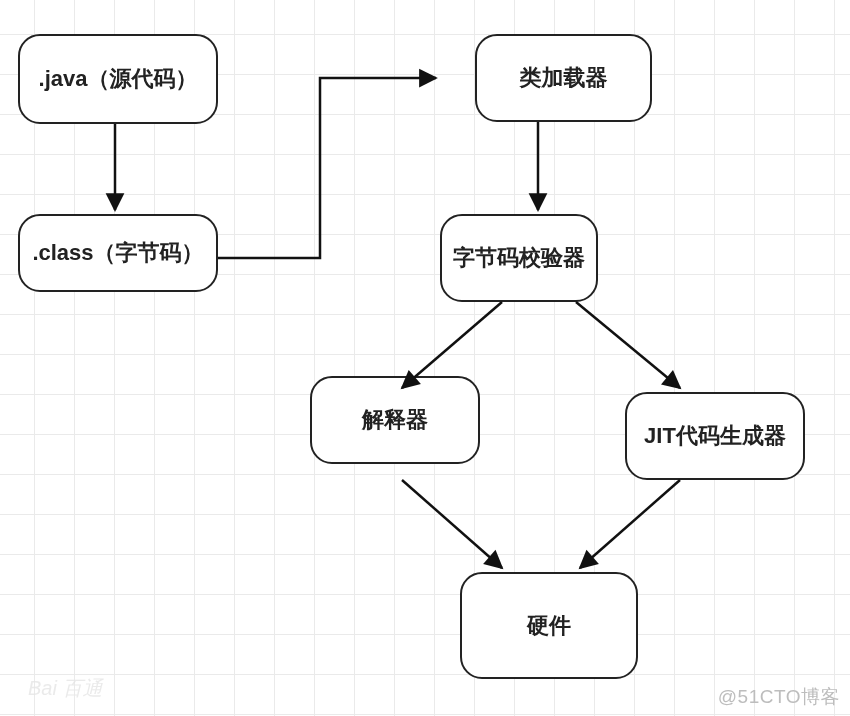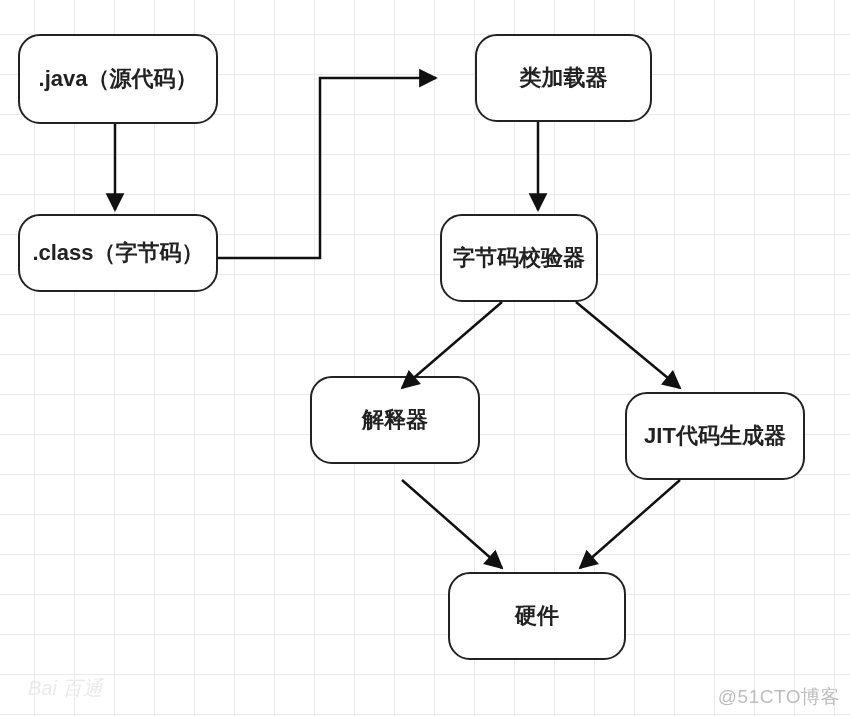--- a/index.html
+++ b/index.html
@@ -86,21 +86,21 @@
 </div>
 
 <div class="node" style="left:310px; top:376px; width:170px; height:88px;">
   <span>解释器</span>
 </div>
 
 <div class="node" style="left:625px; top:392px; width:180px; height:88px;align-items:center;">
   <span>JIT代码生成器</span>
 </div>
 
-<div class="node" style="left:448px; top:572px; width:178px; height:88px;">
+<div class="node" style="left:460px; top:572px; width:178px; height:107px;">
   <span>硬件</span>
 </div>
 
 <svg class="connectors">
   <defs>
     <marker id="ah" viewBox="0 0 12 12" refX="10" refY="6" markerWidth="9" markerHeight="9" orient="auto-start-reverse">
       <path d="M1,1 L11,6 L1,11 Z" fill="#111"></path>
     </marker>
   </defs>
 

